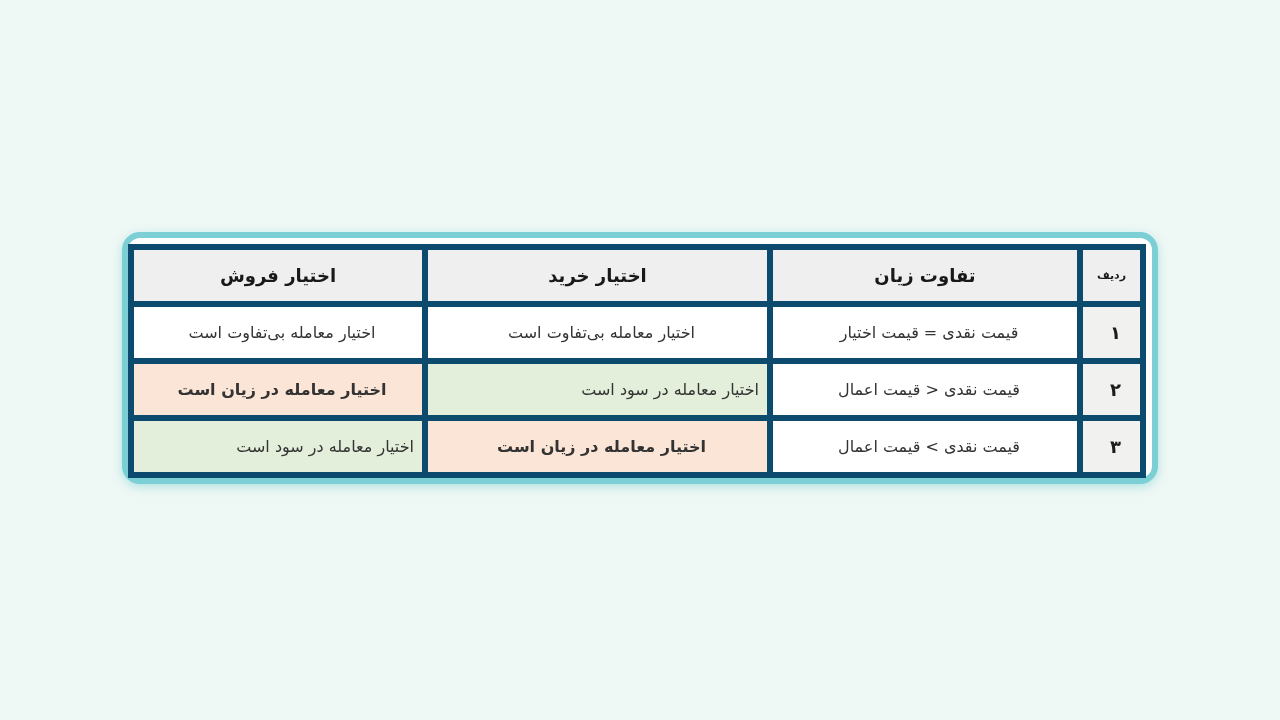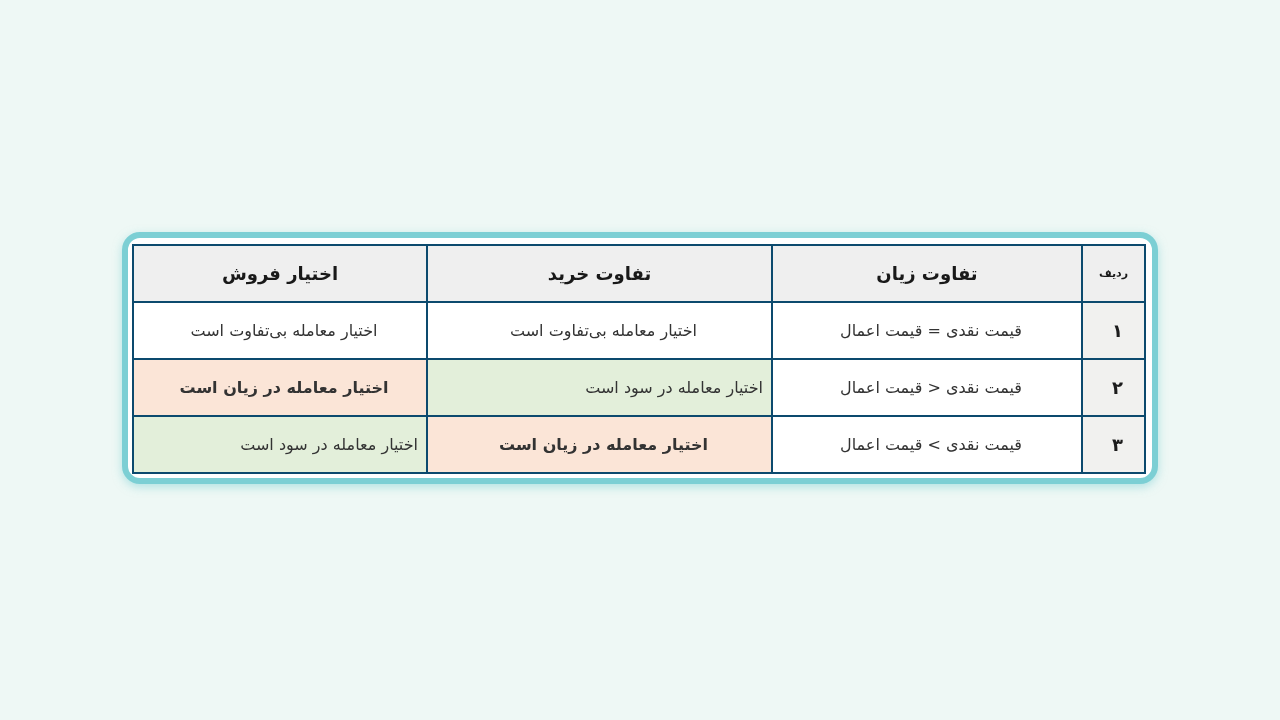--- a/index.html
+++ b/index.html
@@ -30,21 +30,21 @@
   }
   table.options-table {
     width: 100%;
     height: 100%;
     border-collapse: collapse;
     table-layout: fixed;
     direction: rtl;
   }
   .options-table th,
   .options-table td {
-    border: 2px solid #0c4a6e;
+    border: 6px solid #0c4a6e;
     text-align: center;
     vertical-align: middle;
     padding: 0 8px;
     overflow: hidden;
   }
   .options-table tr { height: 57px; }
   .options-table thead th {
     background: #efefef;
     color: #191919;
     font-weight: bold;
@@ -75,28 +75,28 @@
     <colgroup>
       <col style="width:63px">
       <col style="width:310px">
       <col style="width:345px">
       <col style="width:294px">
     </colgroup>
     <thead>
       <tr>
         <th class="th-index">ردیف</th>
         <th>تفاوت زیان</th>
-        <th>تفاوت خرید</th>
+        <th>اختیار خرید</th>
         <th>اختیار فروش</th>
       </tr>
     </thead>
     <tbody>
       <tr>
         <td class="index-cell">۱</td>
-        <td>قیمت نقدی = قیمت اعمال</td>
+        <td>قیمت نقدی = قیمت اختیار</td>
         <td data-state="neutral">اختیار معامله بی‌تفاوت است</td>
         <td data-state="neutral">اختیار معامله بی‌تفاوت است</td>
       </tr>
       <tr>
         <td class="index-cell">۲</td>
         <td>قیمت نقدی &lt; قیمت اعمال</td>
         <td data-state="profit">اختیار معامله در سود است</td>
         <td data-state="loss">اختیار معامله در زیان است</td>
       </tr>
       <tr>

